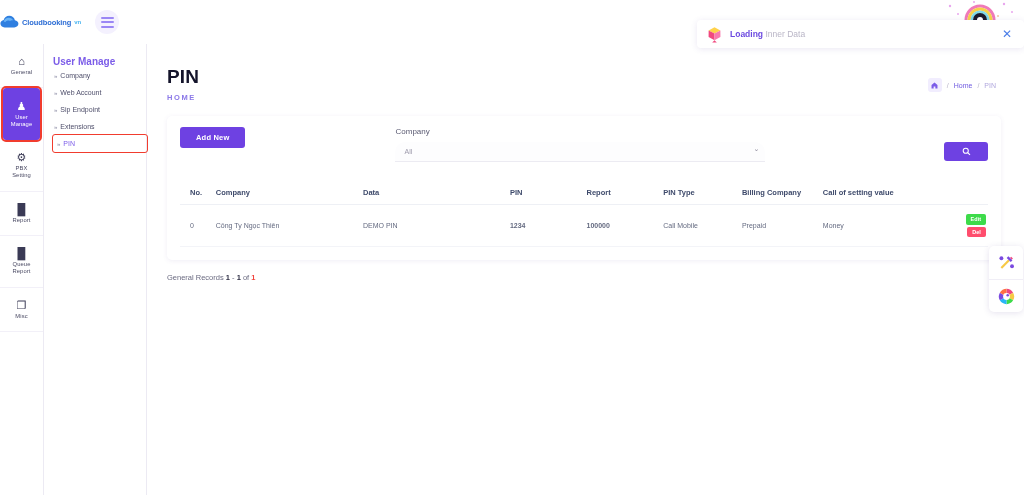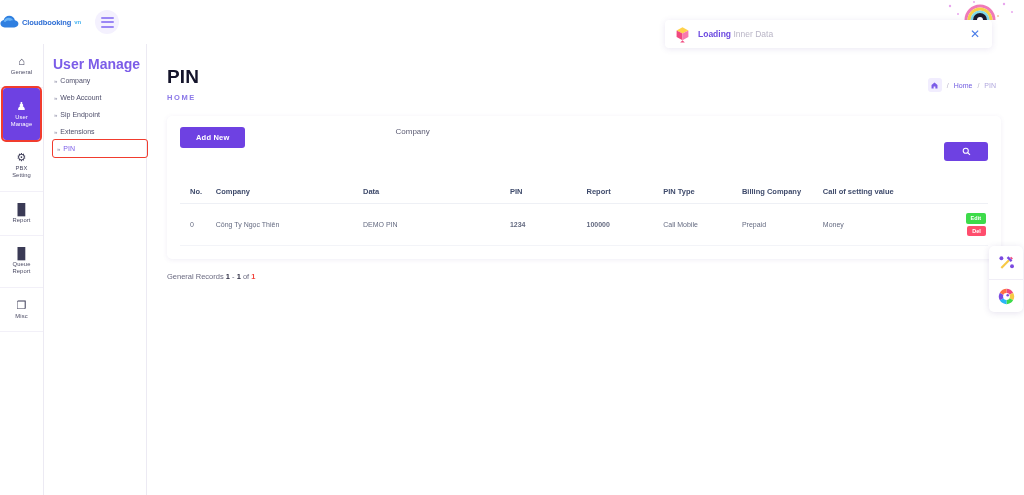--- a/index.html
+++ b/index.html
@@ -32,21 +32,21 @@
   .nav-toggle-bars i:nth-child(2) { width: 100%; }
 
   
   .rainbow {
     position: absolute; right: 6px; top: -2px; width: 74px; height: 26px;
     overflow: hidden; pointer-events: none;
   }
 
   
   .toast {
-    position: absolute; left: 665px; top: 20px; width: 327px; height: 28px;
+    position: absolute; left: 697px; top: 20px; width: 327px; height: 28px;
     background: #ffffff; border-radius: 4px; display: flex; align-items: center;
     box-shadow: 0 1px 6px rgba(90,70,160,.13); z-index: 60; padding: 0 10px;
   }
   .toast-icon { width: 15px; height: 17px; position: relative; flex: 0 0 auto; margin-right: 8px; }
   .toast-text { font-size: 8.5px; flex: 1; white-space: nowrap; }
   .toast-strong { color: #6c4ae0; font-weight: bold; }
   .toast-sub { color: #b9b5c6; }
   .toast-close {
     font-size: 12px; color: #4b7ee8; cursor: pointer; background: none; border: none;
     line-height: 1; padding: 0 2px;
@@ -73,21 +73,21 @@
     outline: 2px solid #f13c2e; border-bottom: none;
   }
   .rail-item.active .ri-glyph, .rail-item.active .ri-label { color: #ffffff; }
 
   
   .subnav {
     position: absolute; left: 44px; top: 44px; width: 103px; height: 451px;
     background: #ffffff; border-right: 1px solid #eceaf3; z-index: 15;
     padding: 12px 0 0 9px;
   }
-  .subnav-title { font-size: 14px; color: #7b5ce8; font-weight: bold; margin-bottom: 0; }
+  .subnav-title { font-size: 10px; color: #7b5ce8; font-weight: bold; margin-bottom: 0; }
   .subnav-item {
     font-size: 7px; color: #4f4f6b; padding: 5px 0 5px 1px; cursor: pointer;
     display: flex; align-items: center; gap: 3px;
   }
   .subnav-item .chev { color: #8a8aa3; font-size: 6px; }
   .subnav-item.current { color: #7b5ce8; }
   .subnav-item.boxed {
     outline: 1.5px solid #f13c2e; border-radius: 2px;
     margin-right: 0px; width: 94px; padding-left: 4px;
   }
@@ -328,20 +328,24 @@
       </div>
     </div>
 
     <section class="card">
 
       <div class="card-toolbar">
         <button class="btn-add">Add New</button>
 
         <div class="filter-block">
           <div class="filter-label">Company</div>
+          <div class="select-wrap">
+            <select class="filter-select" id="company-select"><option>All</option></select>
+            <span class="select-chev">⌄</span>
+          </div>
         </div>
 
         <button class="btn-search">
           <span>
             <svg width="9" height="9" viewBox="0 0 12 12">
               <circle cx="5" cy="5" r="3.4" fill="none" stroke="#ffffff" stroke-width="1.4"></circle>
               <line x1="7.6" y1="7.6" x2="10.6" y2="10.6" stroke="#ffffff" stroke-width="1.5"></line>
             </svg>
           </span>
         </button>

